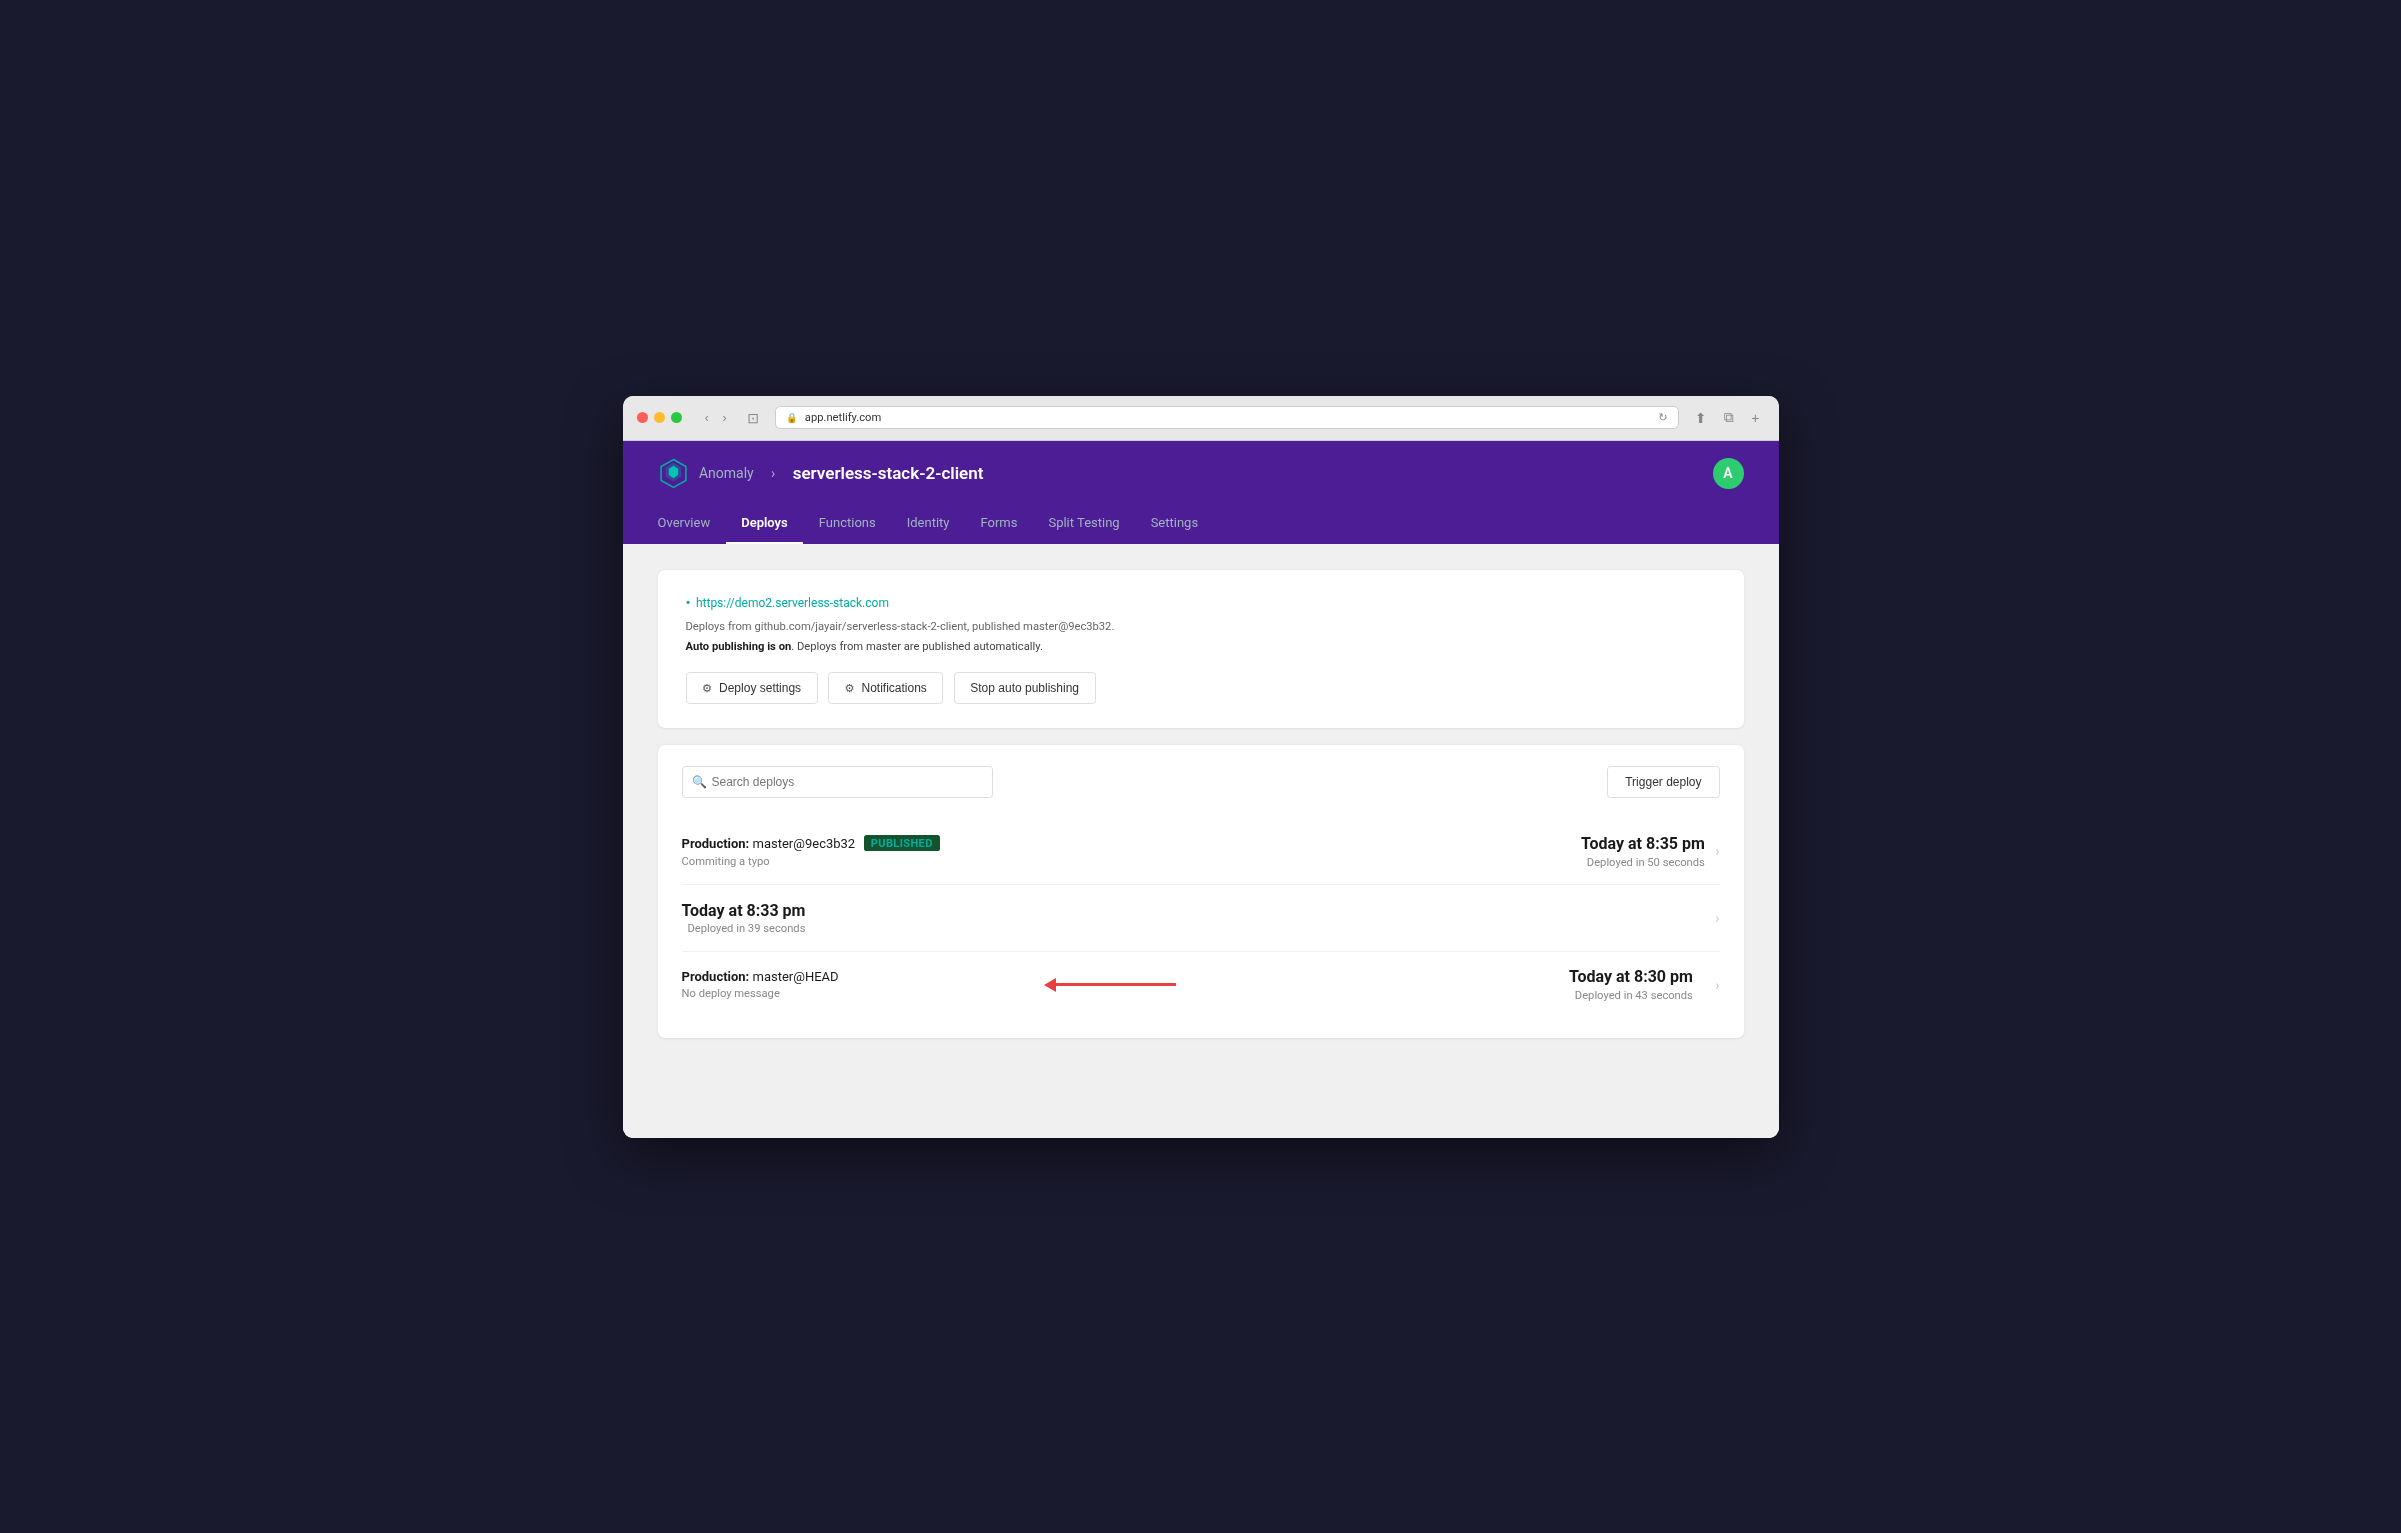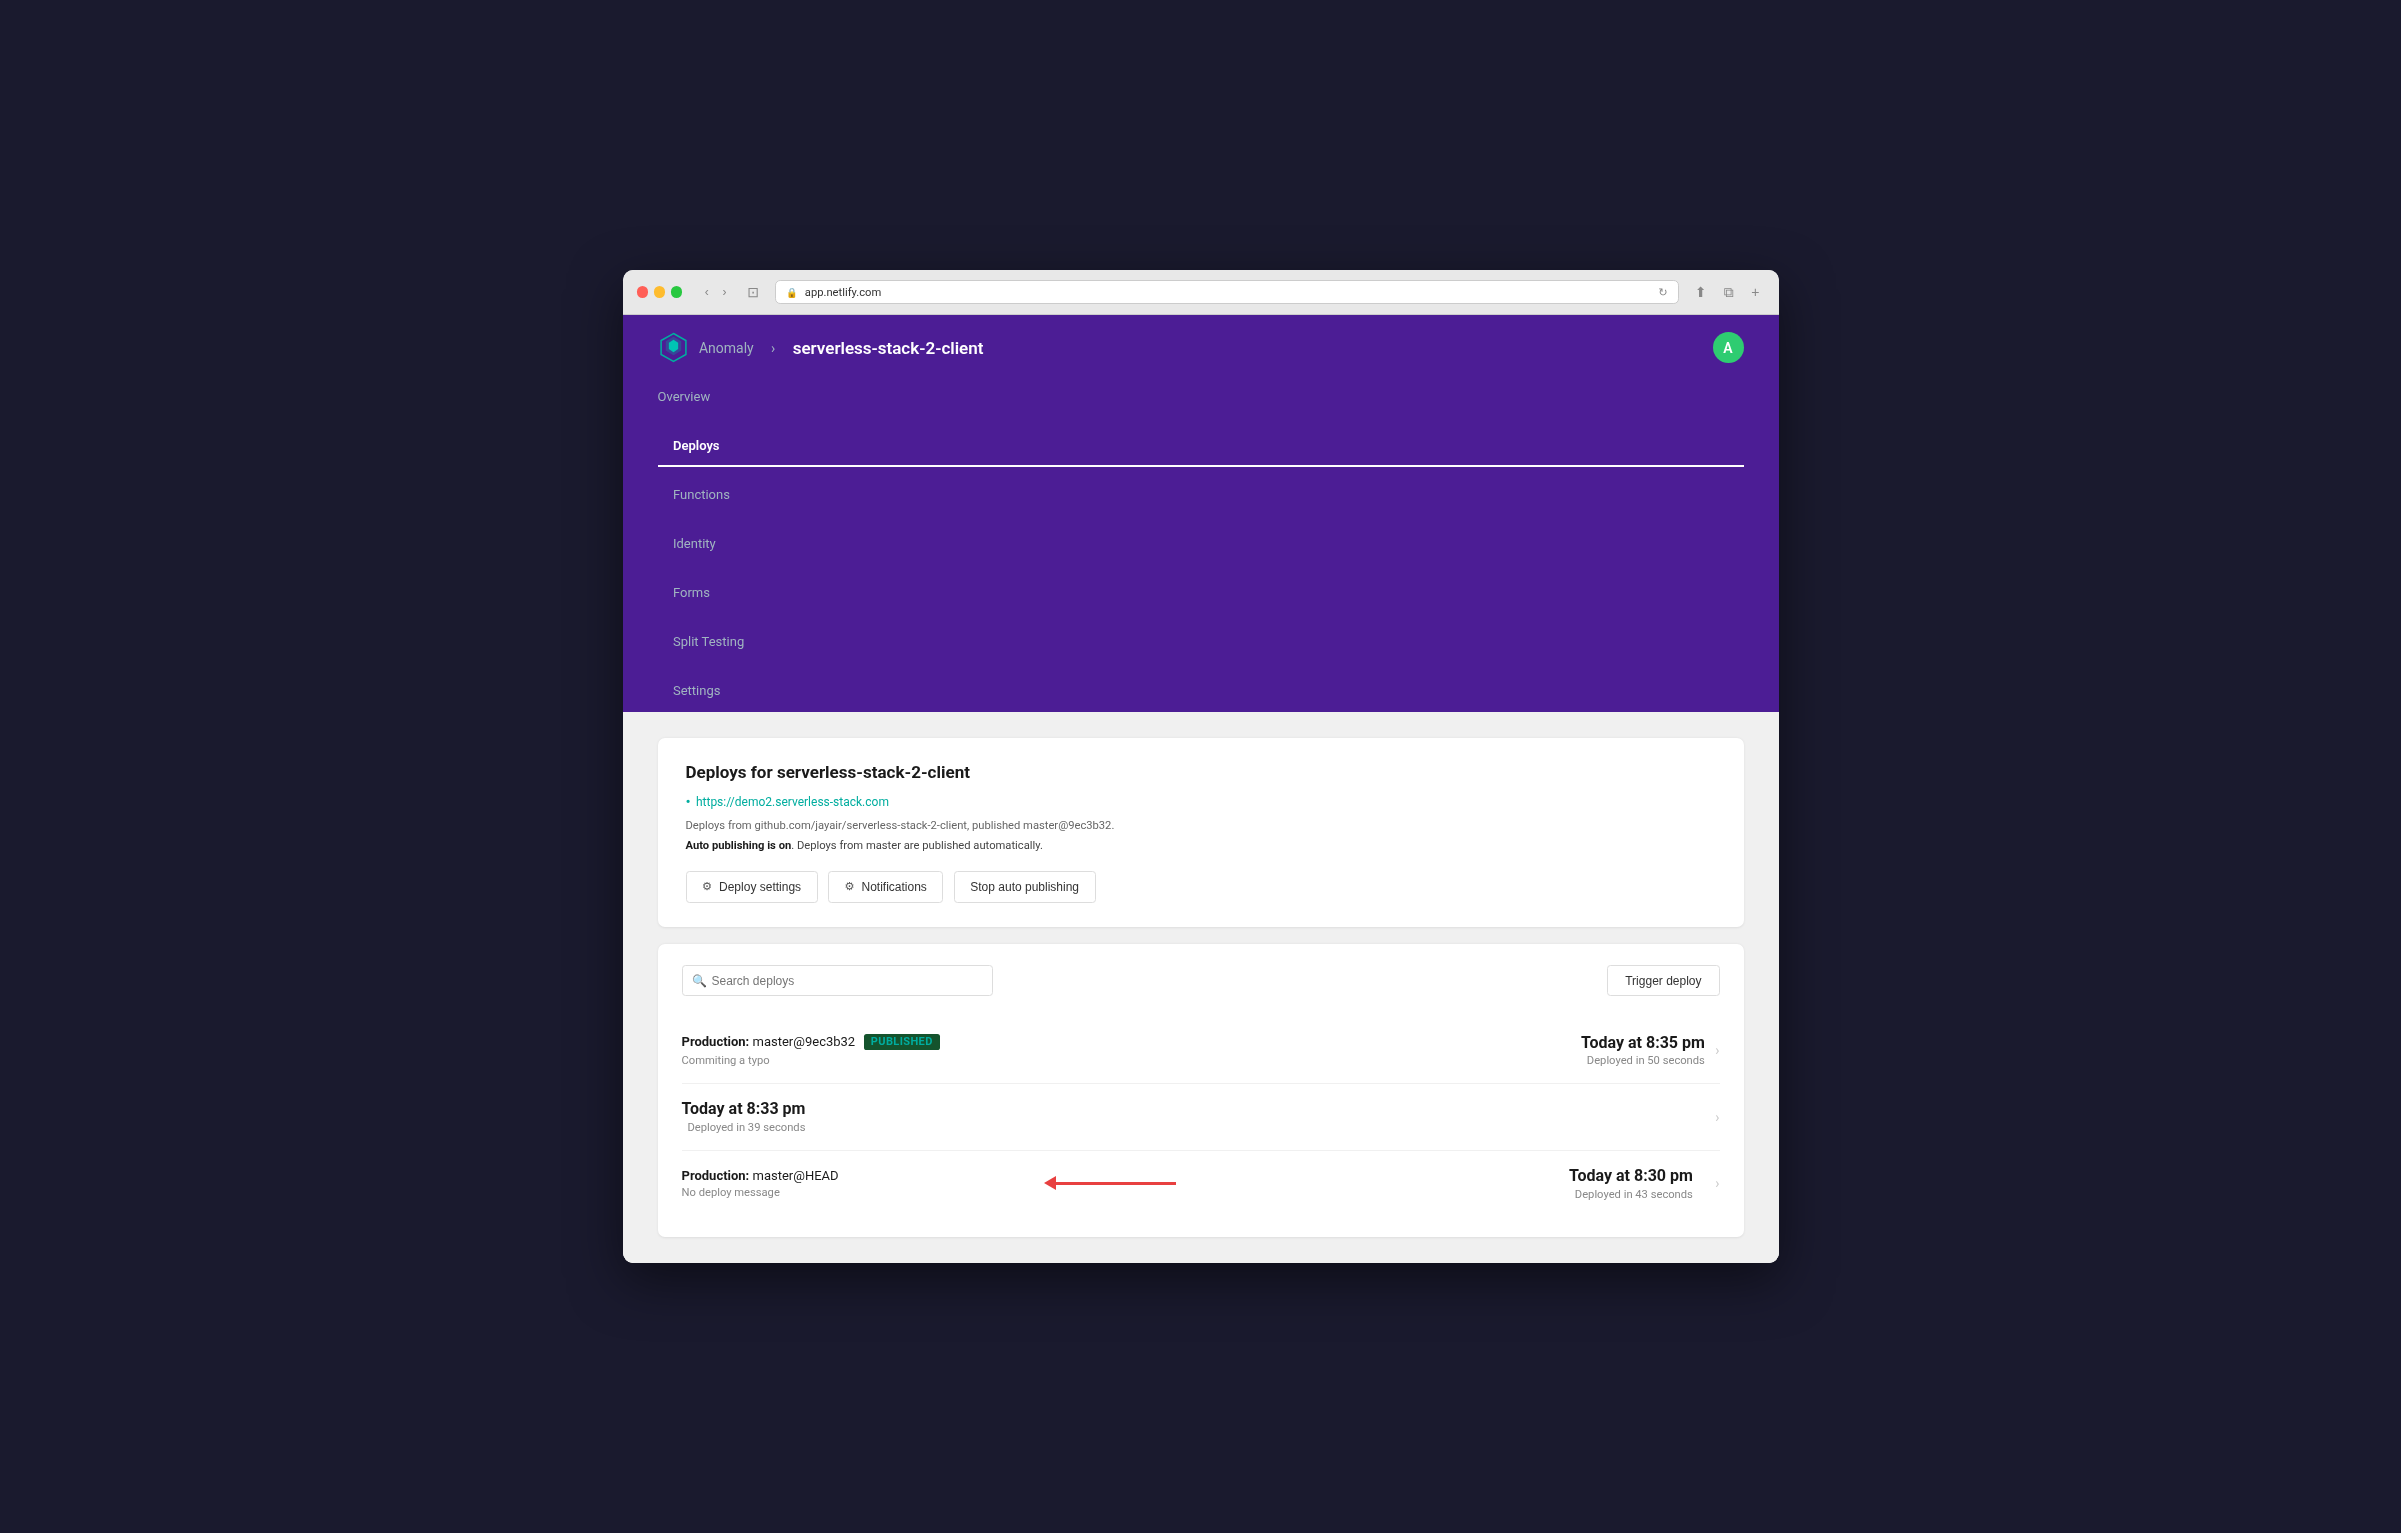--- a/index.html
+++ b/index.html
@@ -161,23 +161,22 @@
       display: flex;
       align-items: center;
       justify-content: center;
       font-size: 14px;
       font-weight: 600;
       cursor: pointer;
     }
 
     .app-nav {
       display: flex;
-      gap: 8px;
+      gap: 0;
       border-top: none;
-      flex-direction: column;
     }
 
     .nav-item {
       color: #a0b4c0;
       font-size: 13px;
       padding: 12px 15.5px;
       cursor: pointer;
       text-decoration: none;
       border-bottom: 2.6px solid transparent;
       font-weight: 400;
@@ -492,21 +491,20 @@
         <a class="nav-item">Identity</a>
         <a class="nav-item">Forms</a>
         <a class="nav-item">Split Testing</a>
         <a class="nav-item">Settings</a>
       </nav>
     </div>
 
     <div class="main-content">
 
       <div class="card">
-        <h1 class="card-title">Deploys for serverless-stack-2-client</h1>
         <a class="site-url">https://demo2.serverless-stack.com</a>
         <p class="deploy-source">Deploys from github.com/jayair/serverless-stack-2-client, published master@9ec3b32.</p>
         <p class="auto-publish-status">
           <strong>Auto publishing is on</strong><span>. Deploys from master are published automatically.</span>
         </p>
         <div class="card-actions">
           <button class="action-btn">
             <span class="gear-icon">⚙</span>
             <span>Deploy settings</span>
           </button>

